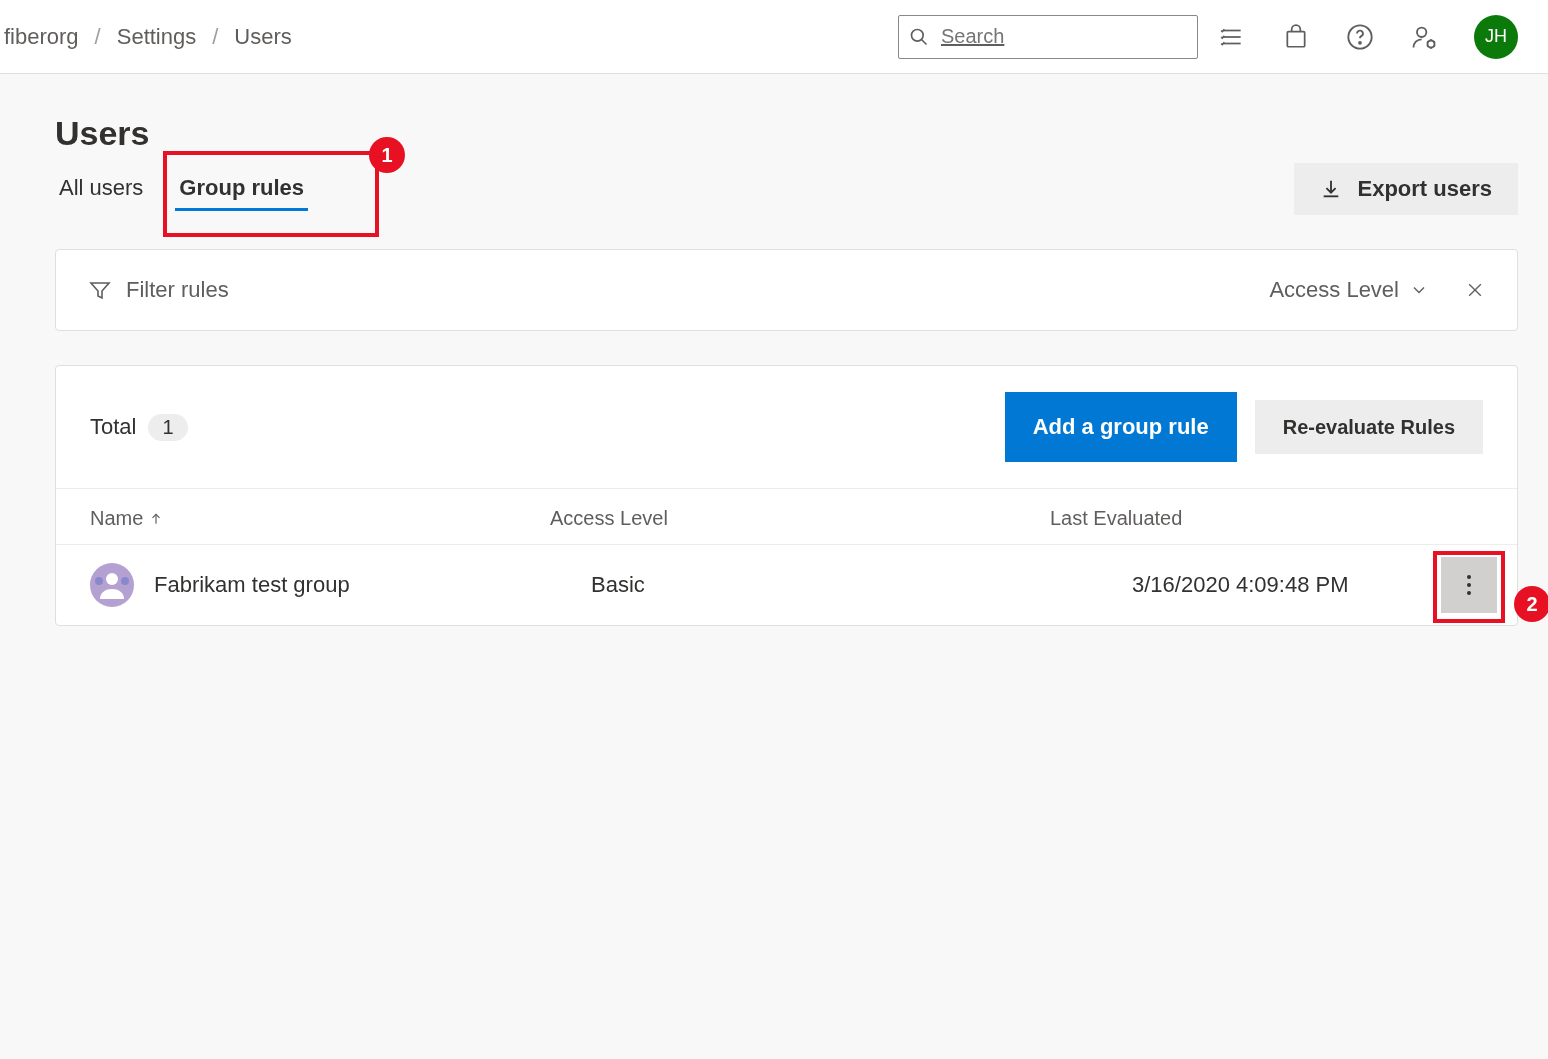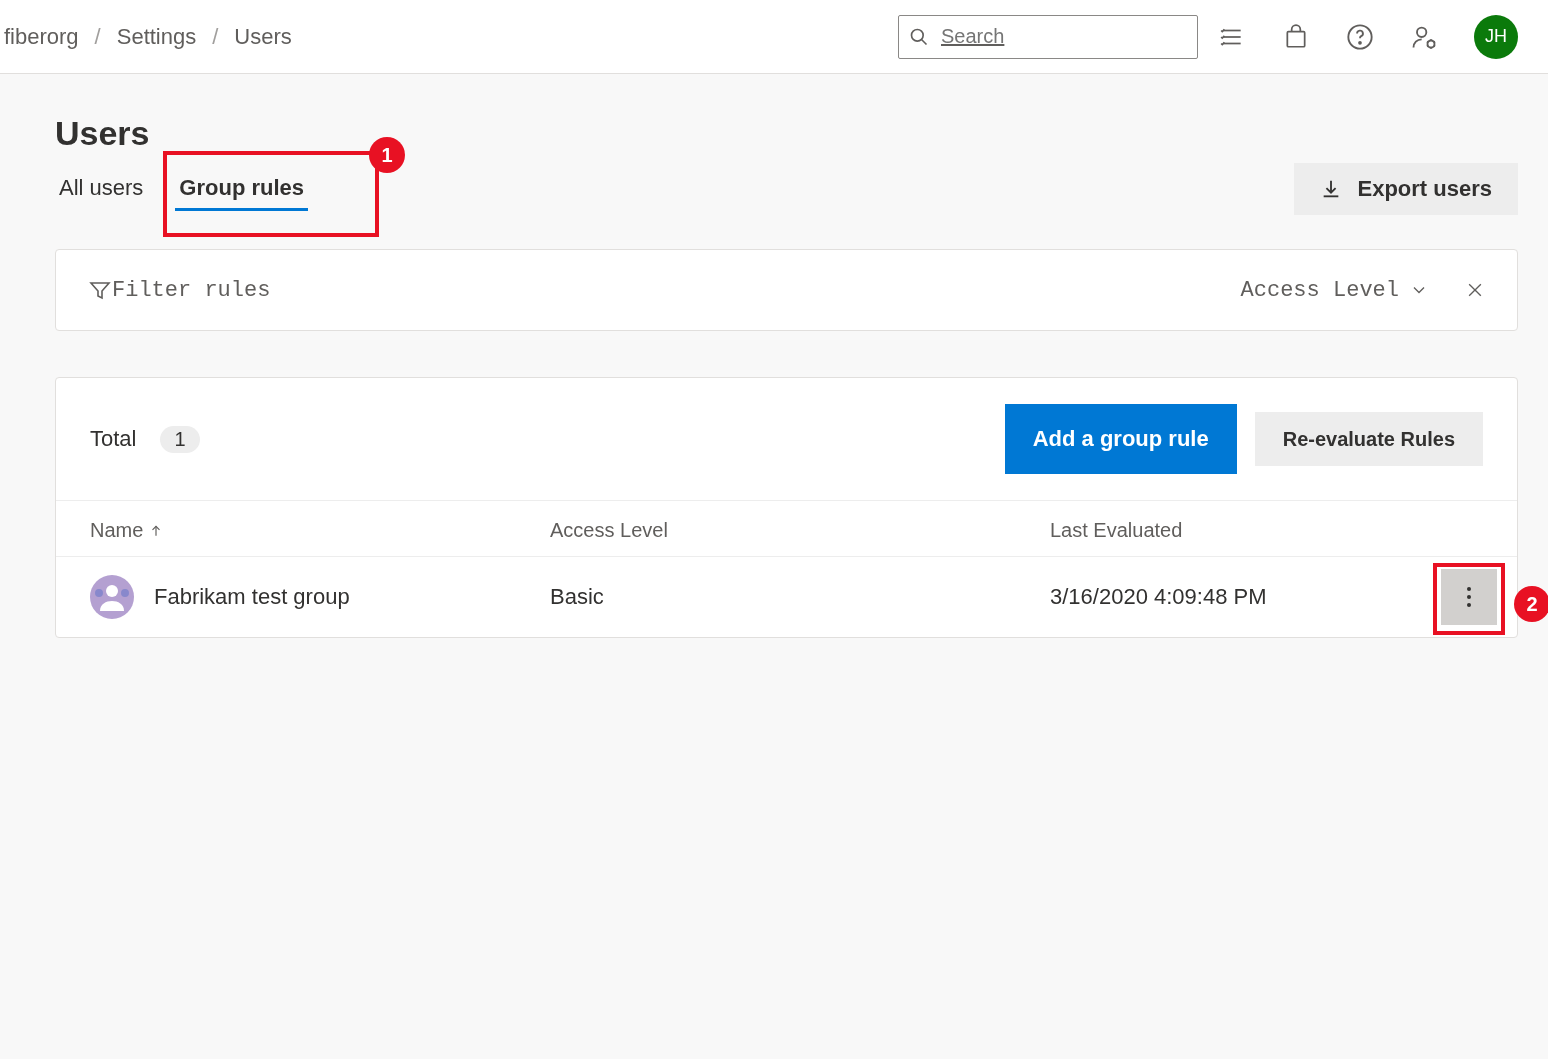--- a/index.html
+++ b/index.html
@@ -150,22 +150,22 @@
     border: 1px solid #e1dfdd;
     border-radius: 4px;
   }
   .filter-bar {
     height: 82px;
     display: flex;
     align-items: center;
     padding: 0 32px;
     font-size: 22px;
     color: #605e5c;
-    margin-bottom: 46px;
-    font-family: Liberation Mono, monospace;
+    gap: 14px;
+    margin-bottom: 34px;
   }
   .filter-bar .right {
     margin-left: auto;
     display: flex;
     align-items: center;
     gap: 36px;
   }
   .filter-bar .access-level {
     display: flex;
     align-items: center;
@@ -178,21 +178,21 @@
     align-items: center;
     padding: 26px 34px;
     border-bottom: 1px solid #ededed;
     gap: 18px;
   }
   .total-label {
     font-size: 22px;
     color: #323130;
     display: flex;
     align-items: center;
-    gap: 24px;
+    gap: 12px;
   }
   .count-pill {
     background: #ededed;
     border-radius: 16px;
     padding: 2px 14px;
     font-size: 20px;
   }
   .primary-btn {
     background: #0078d4;
     color: #fff;
@@ -224,20 +224,21 @@
   .col-name { width: 460px; display:flex; align-items:center; gap:6px; }
   .col-access { width: 500px; }
   .col-eval { flex: 1; }
   .row {
     display: flex;
     align-items: center;
     padding: 18px 34px;
     font-size: 22px;
     color: #323130;
     position: relative;
+    gap: 41px;
   }
   .row .col-name { display:flex; align-items:center; gap:20px; }
   .group-avatar {
     width: 44px; height: 44px; border-radius: 50%;
     display:flex; align-items:center; justify-content:center;
   }
   .more-btn {
     position: absolute;
     right: 20px;
     top: 50%;

